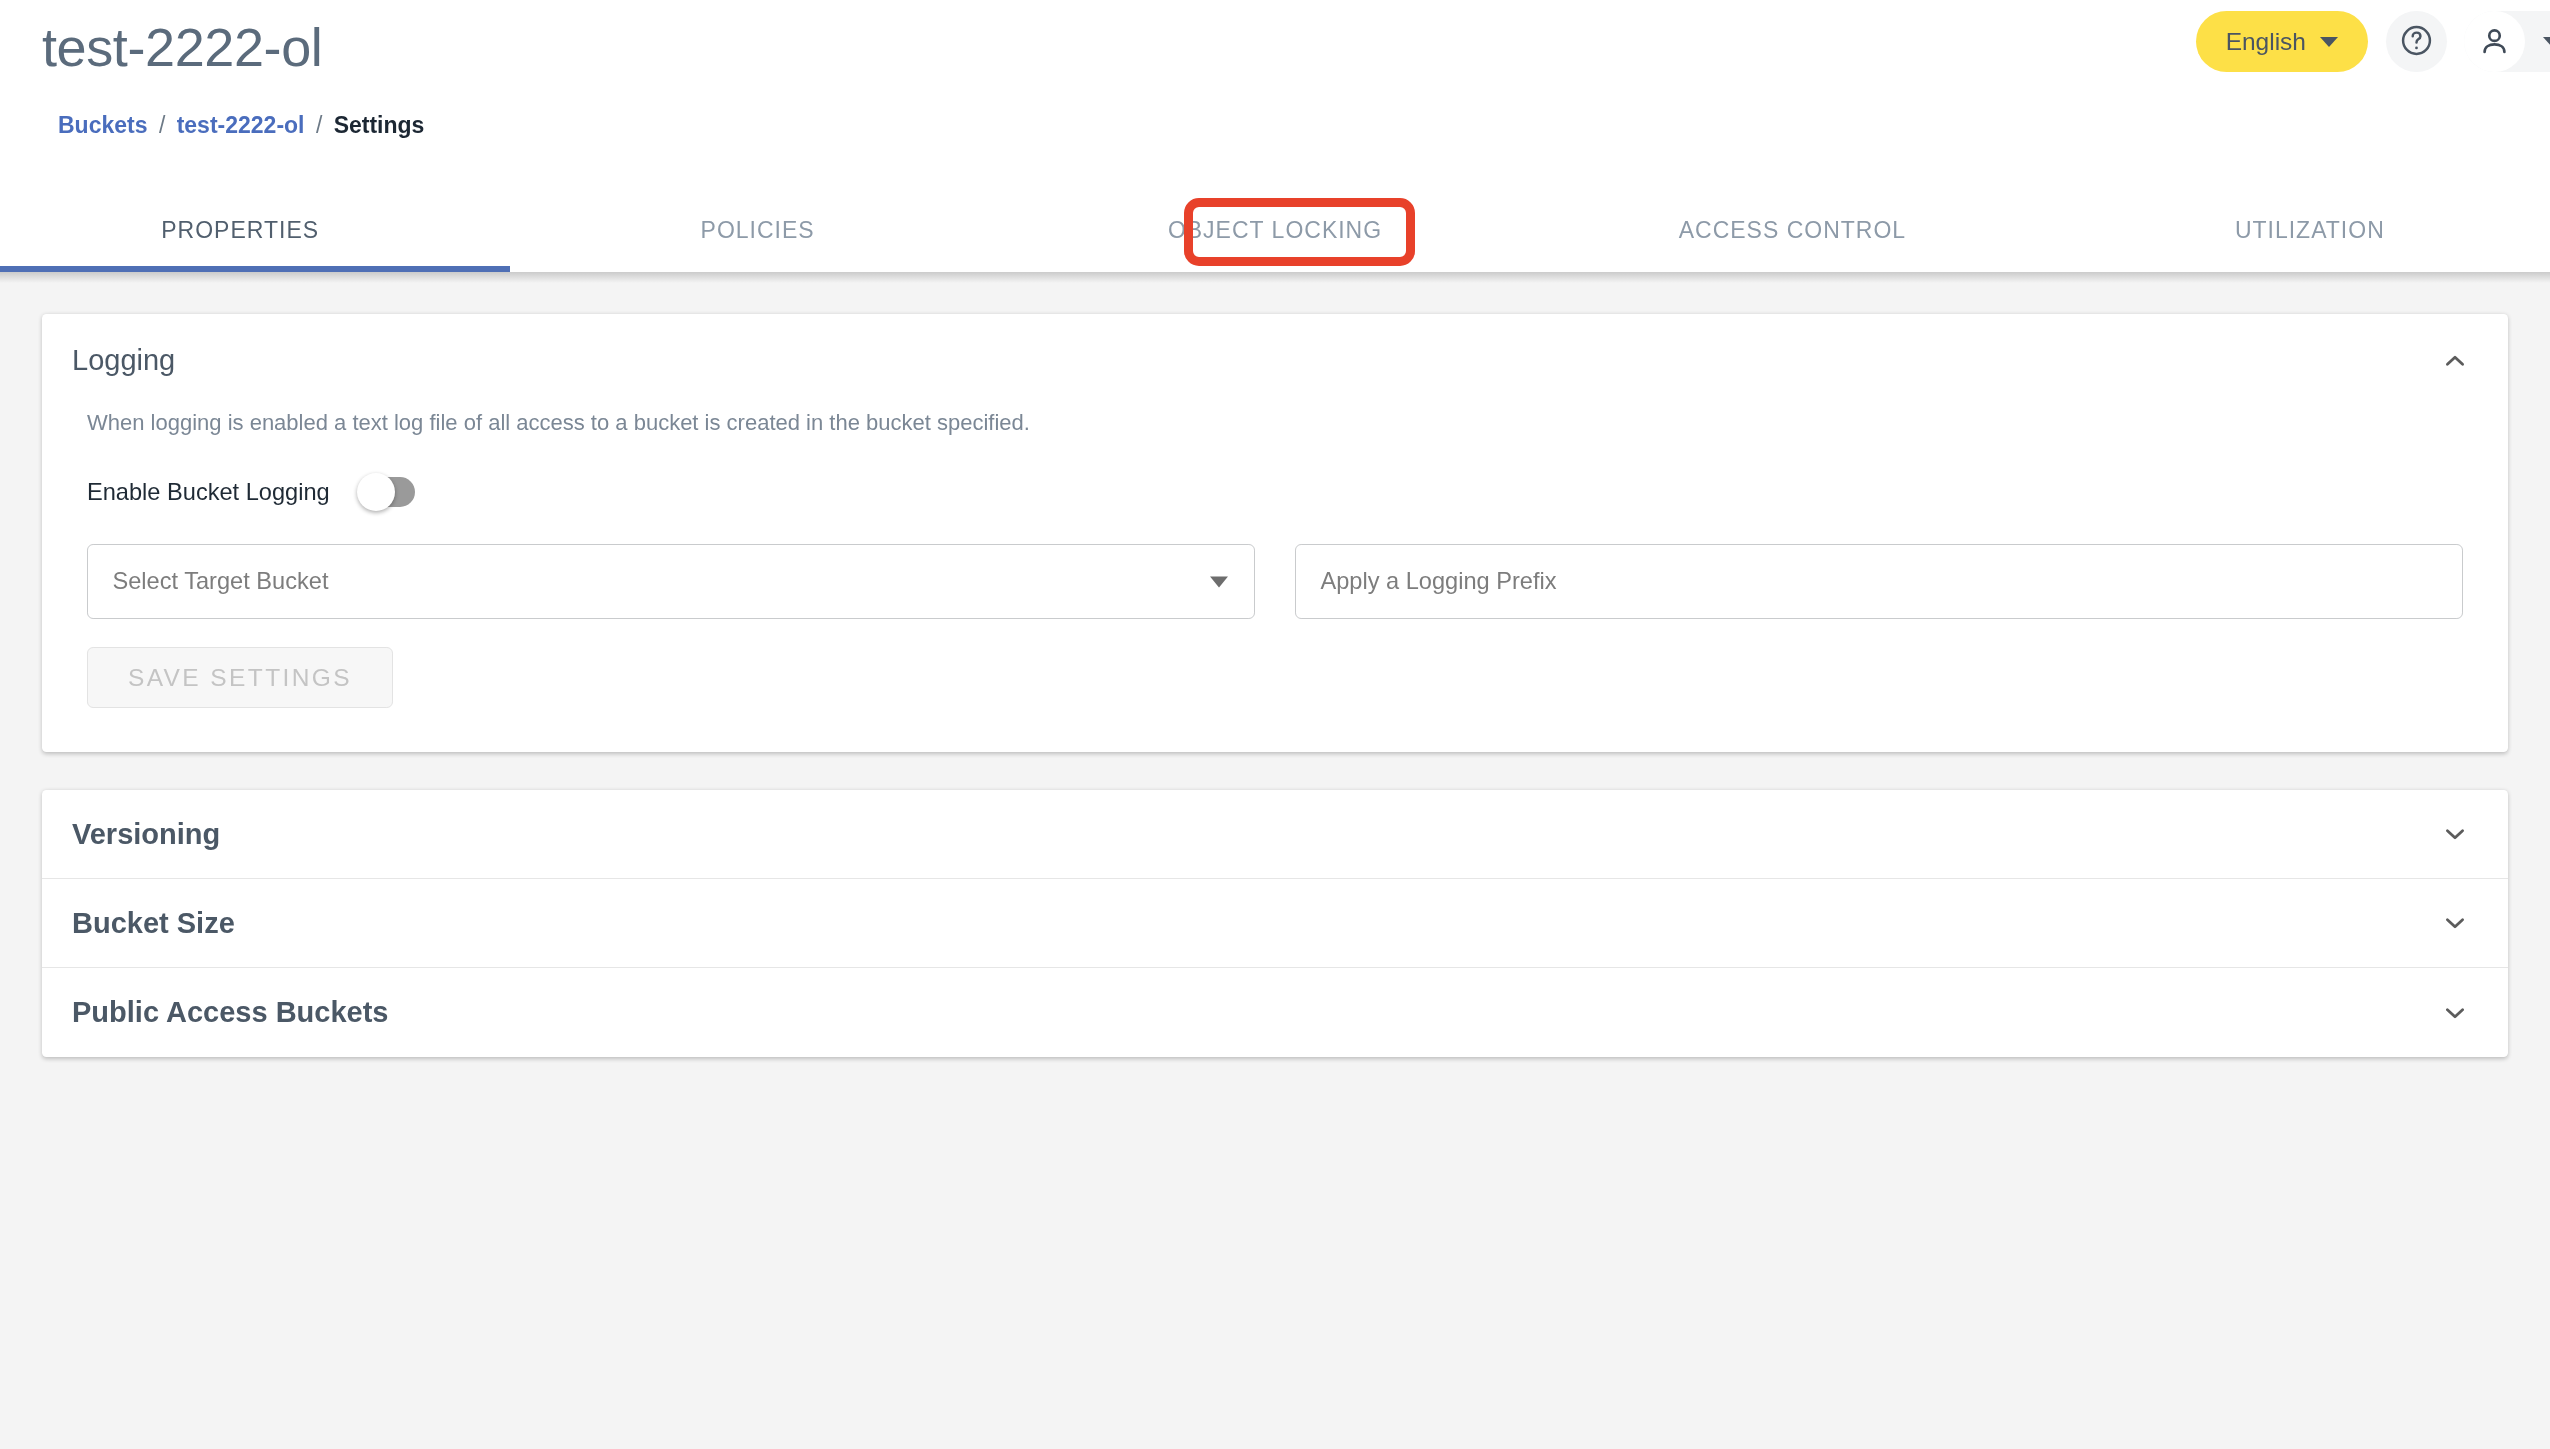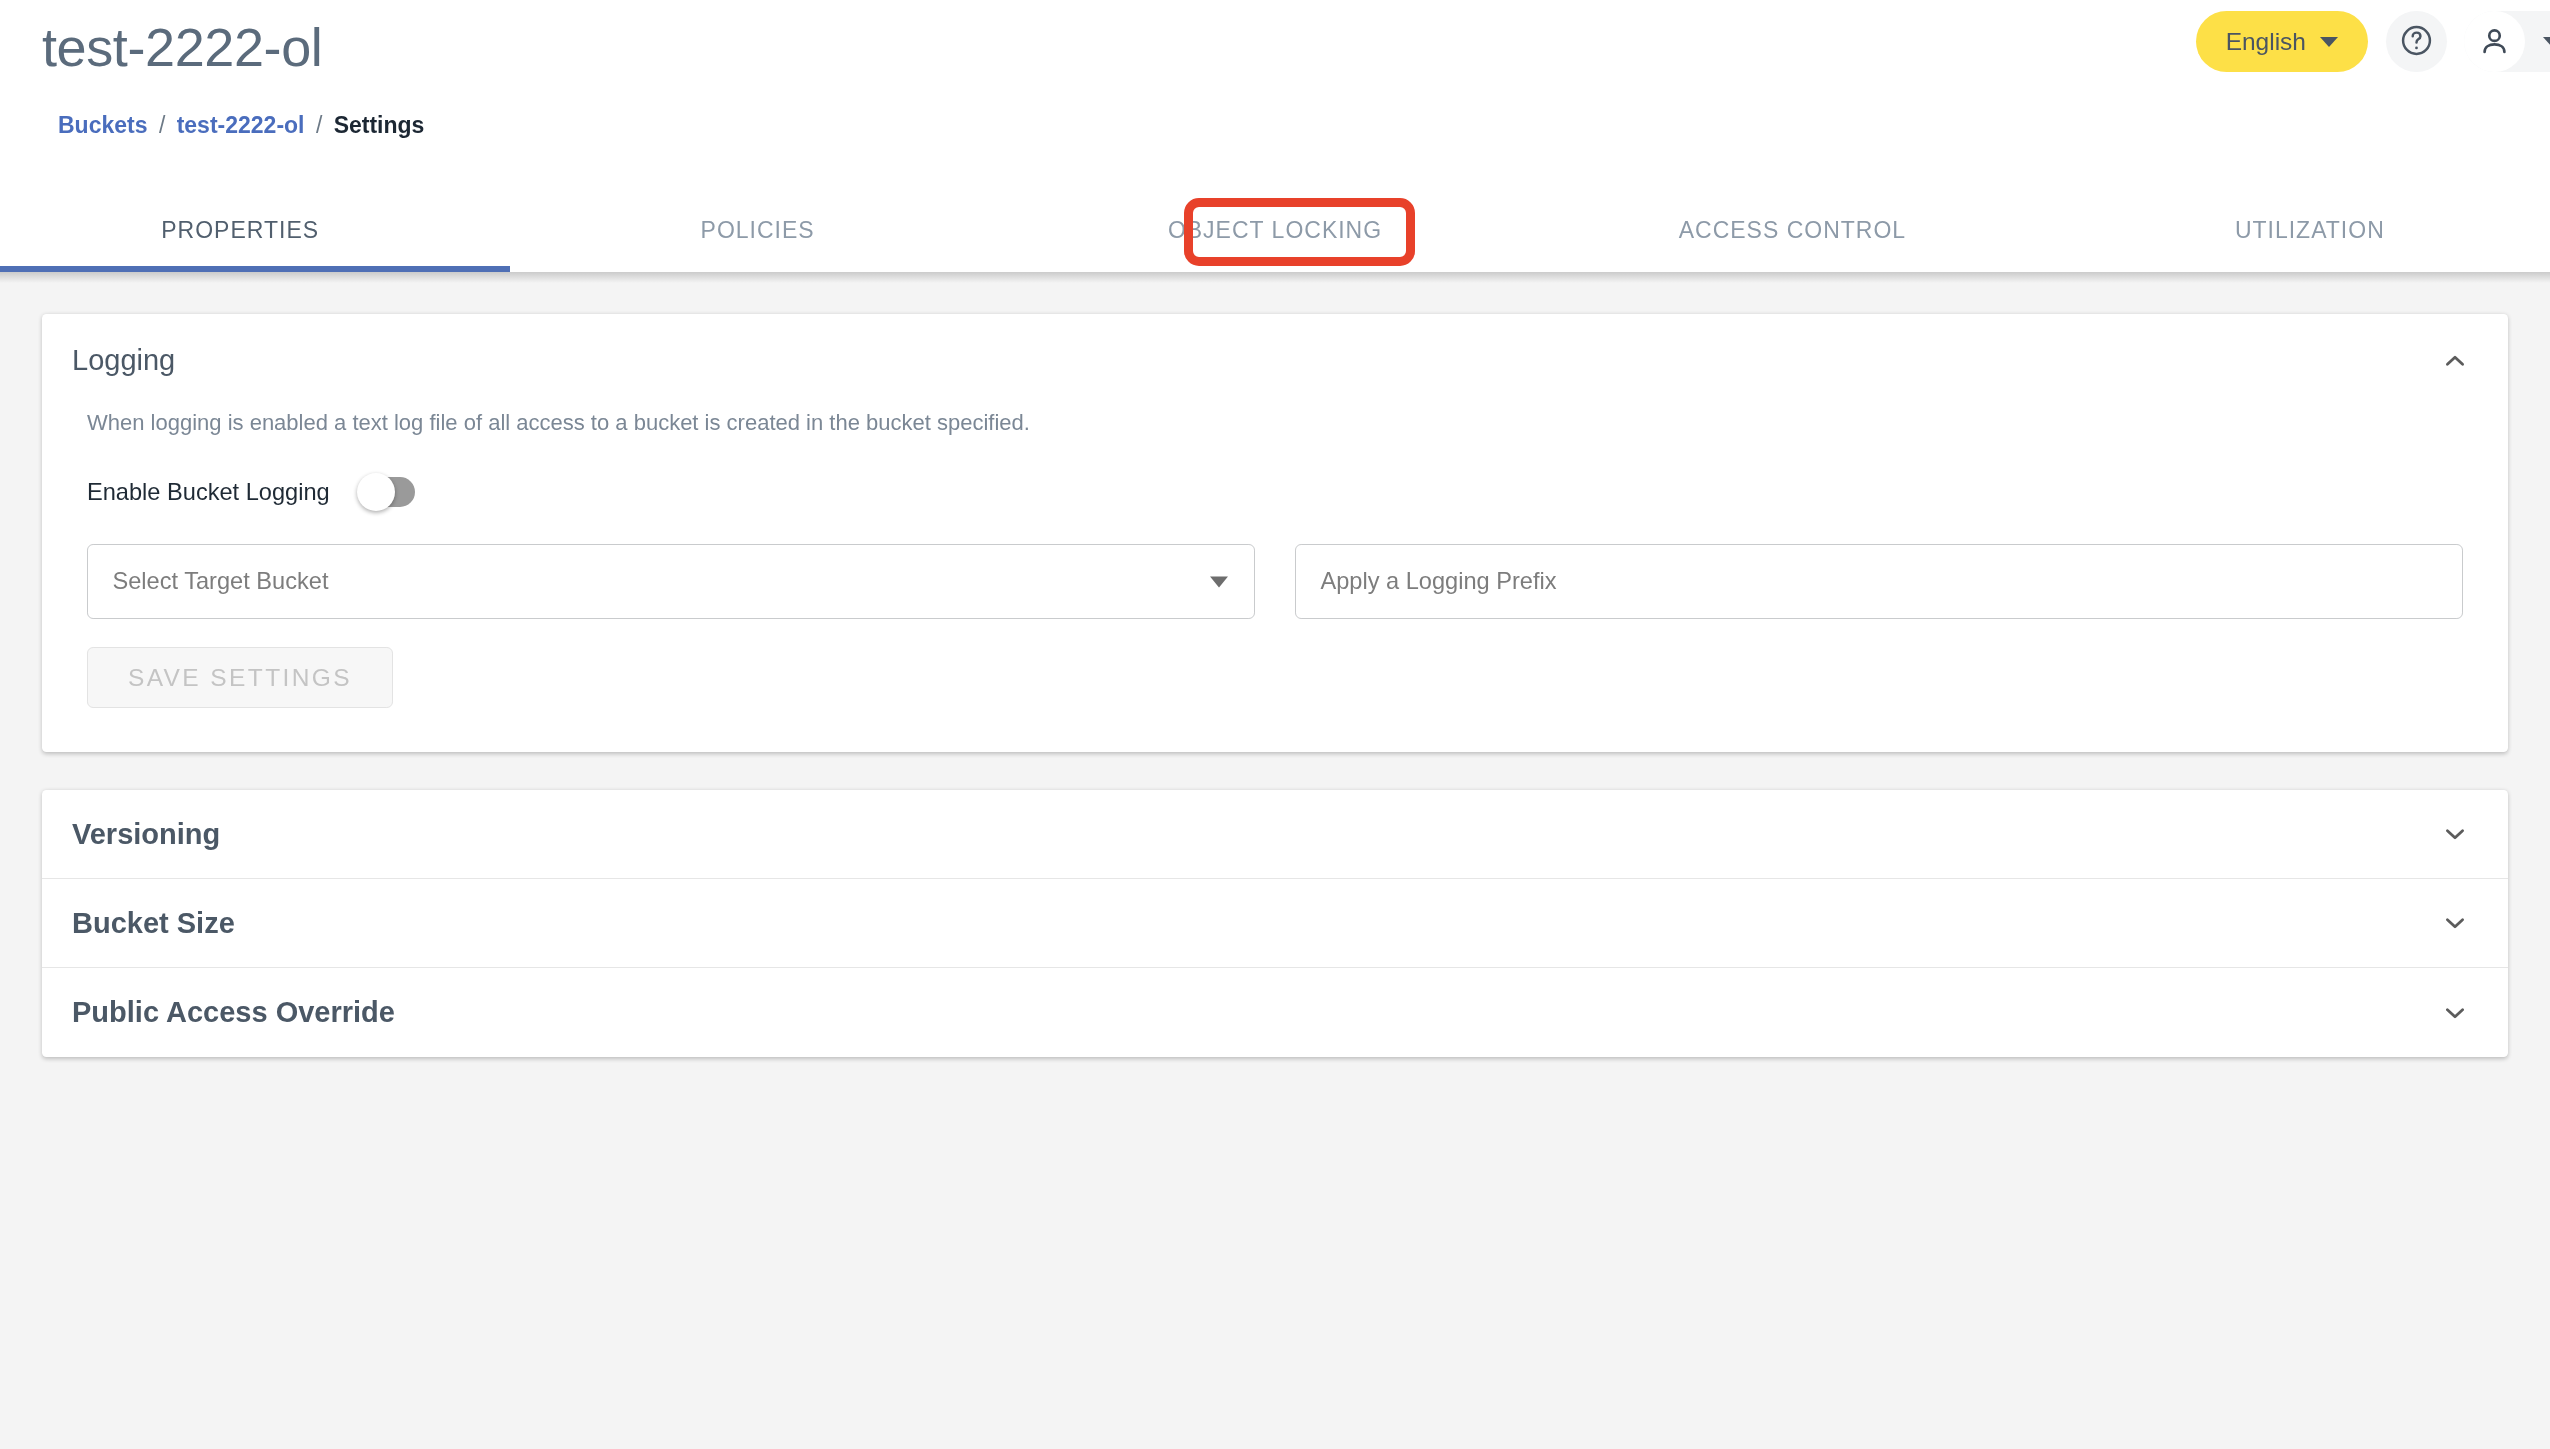--- a/index.html
+++ b/index.html
@@ -470,21 +470,21 @@
       <div class="acc-row">
         <span class="acc-title">Bucket Size</span>
         <span class="chevron">
           <svg width="26" height="26" viewBox="0 0 24 24" fill="none" stroke="#5c5c5c" stroke-width="2.6" stroke-linecap="round" stroke-linejoin="round">
             <polyline points="5,9 12,15.4 19,9"></polyline>
           </svg>
         </span>
       </div>
 
       <div class="acc-row">
-        <span class="acc-title">Public Access Override</span>
+        <span class="acc-title">Public Access Buckets</span>
         <span class="chevron">
           <svg width="26" height="26" viewBox="0 0 24 24" fill="none" stroke="#5c5c5c" stroke-width="2.6" stroke-linecap="round" stroke-linejoin="round">
             <polyline points="5,9 12,15.4 19,9"></polyline>
           </svg>
         </span>
       </div>
 
     </div>
 
   </div>

